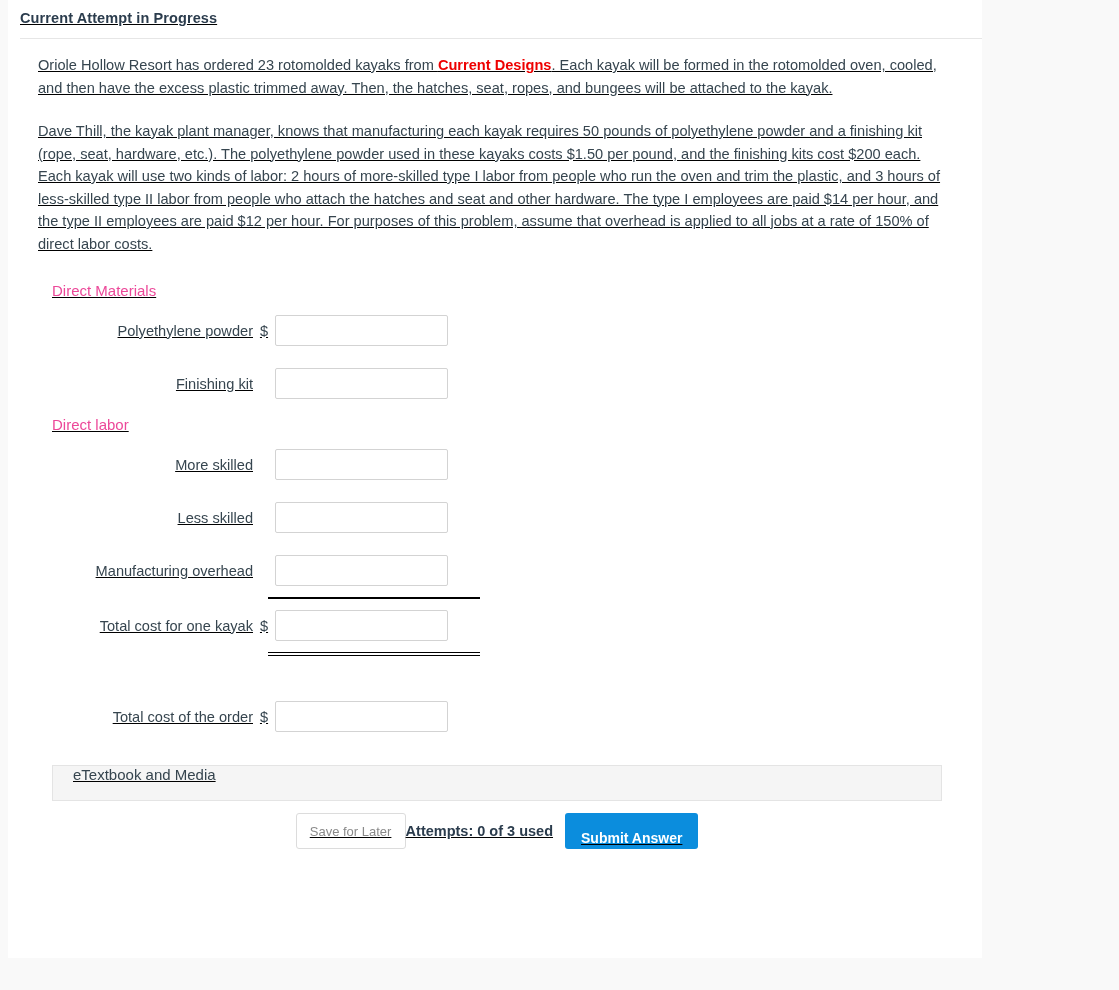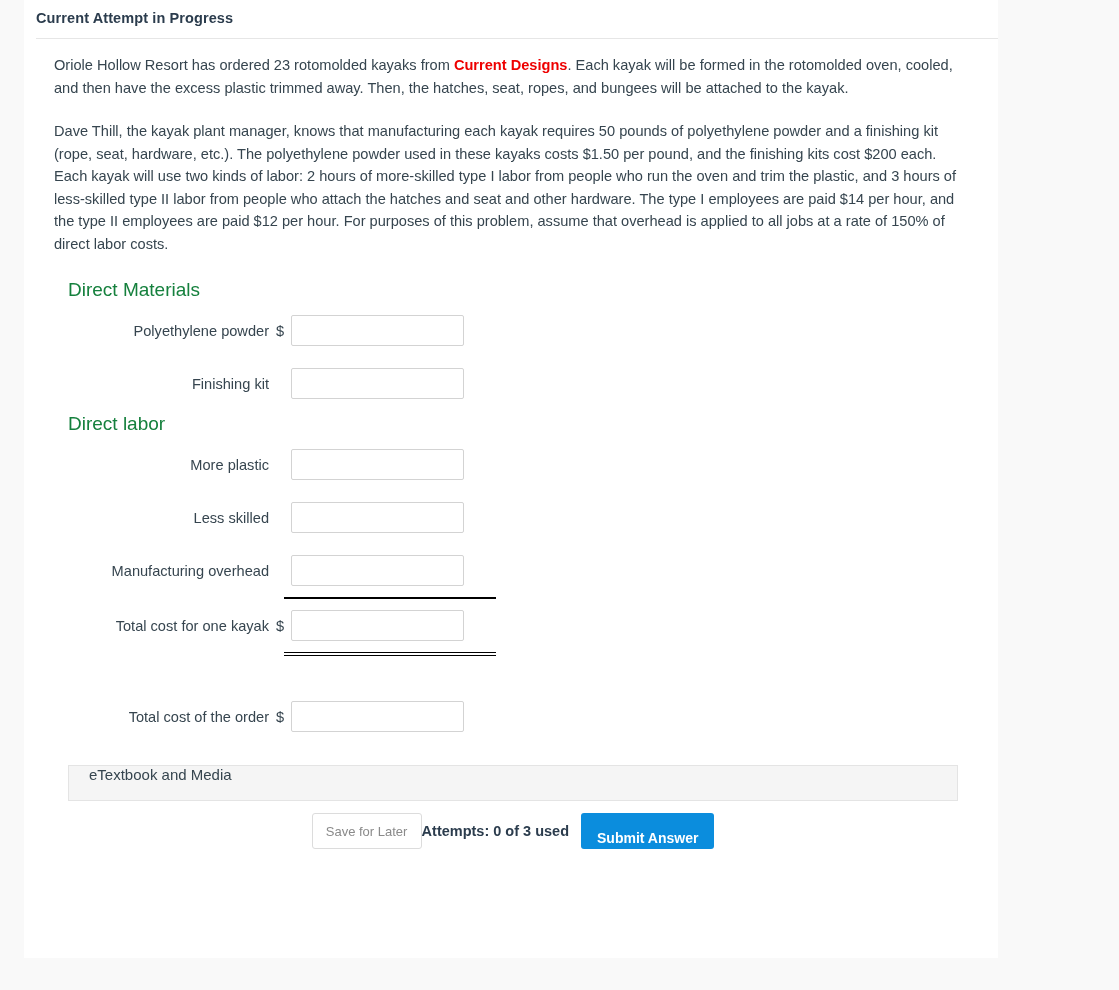--- a/index.html
+++ b/index.html
@@ -18,25 +18,26 @@
 
   .page {
     position: relative;
     width: 1119px;
     height: 990px;
     background: #f9f9f9;
   }
 
   .card {
     position: absolute;
-    left: 24px;
+    left: 8px;
     top: 0;
     width: 974px;
     height: 958px;
     background: #ffffff;
+    text-decoration: underline;
   }
 
   .card-header {
     height: 40px;
     padding: 10px 0 0 12px;
     font-size: 14.5px;
     font-weight: bold;
     color: #2b3c4d;
     letter-spacing: 0.1px;
   }
@@ -69,22 +70,22 @@
     text-align: right;
   }
 
   
   .form {
     margin-top: 15px;
     position: relative;
   }
 
   .section-head {
-    font-size: 19px;
-    color: #15803d;
+    font-size: 15px;
+    color: #ec4899;
     height: 28px;
     display: flex;
     align-items: center;
     padding-left: 14px;
   }
 
   .label-col {
     width: 215px;
     text-align: right;
     font-size: 14.6px;
@@ -231,21 +232,21 @@
           <div class="label-col">Finishing kit</div>
           <div class="dollar-col"></div>
           <div class="input-col">
             <input class="txt" type="text" value="" style="">
           </div>
         </div>
 
         <div class="section-head">Direct labor</div>
 
         <div class="field-row">
-          <div class="label-col">More plastic</div>
+          <div class="label-col">More skilled</div>
           <div class="dollar-col"></div>
           <div class="input-col">
             <input class="txt" type="text" value="" style="">
           </div>
         </div>
 
         <div class="field-row">
           <div class="label-col">Less skilled</div>
           <div class="dollar-col"></div>
           <div class="input-col">

